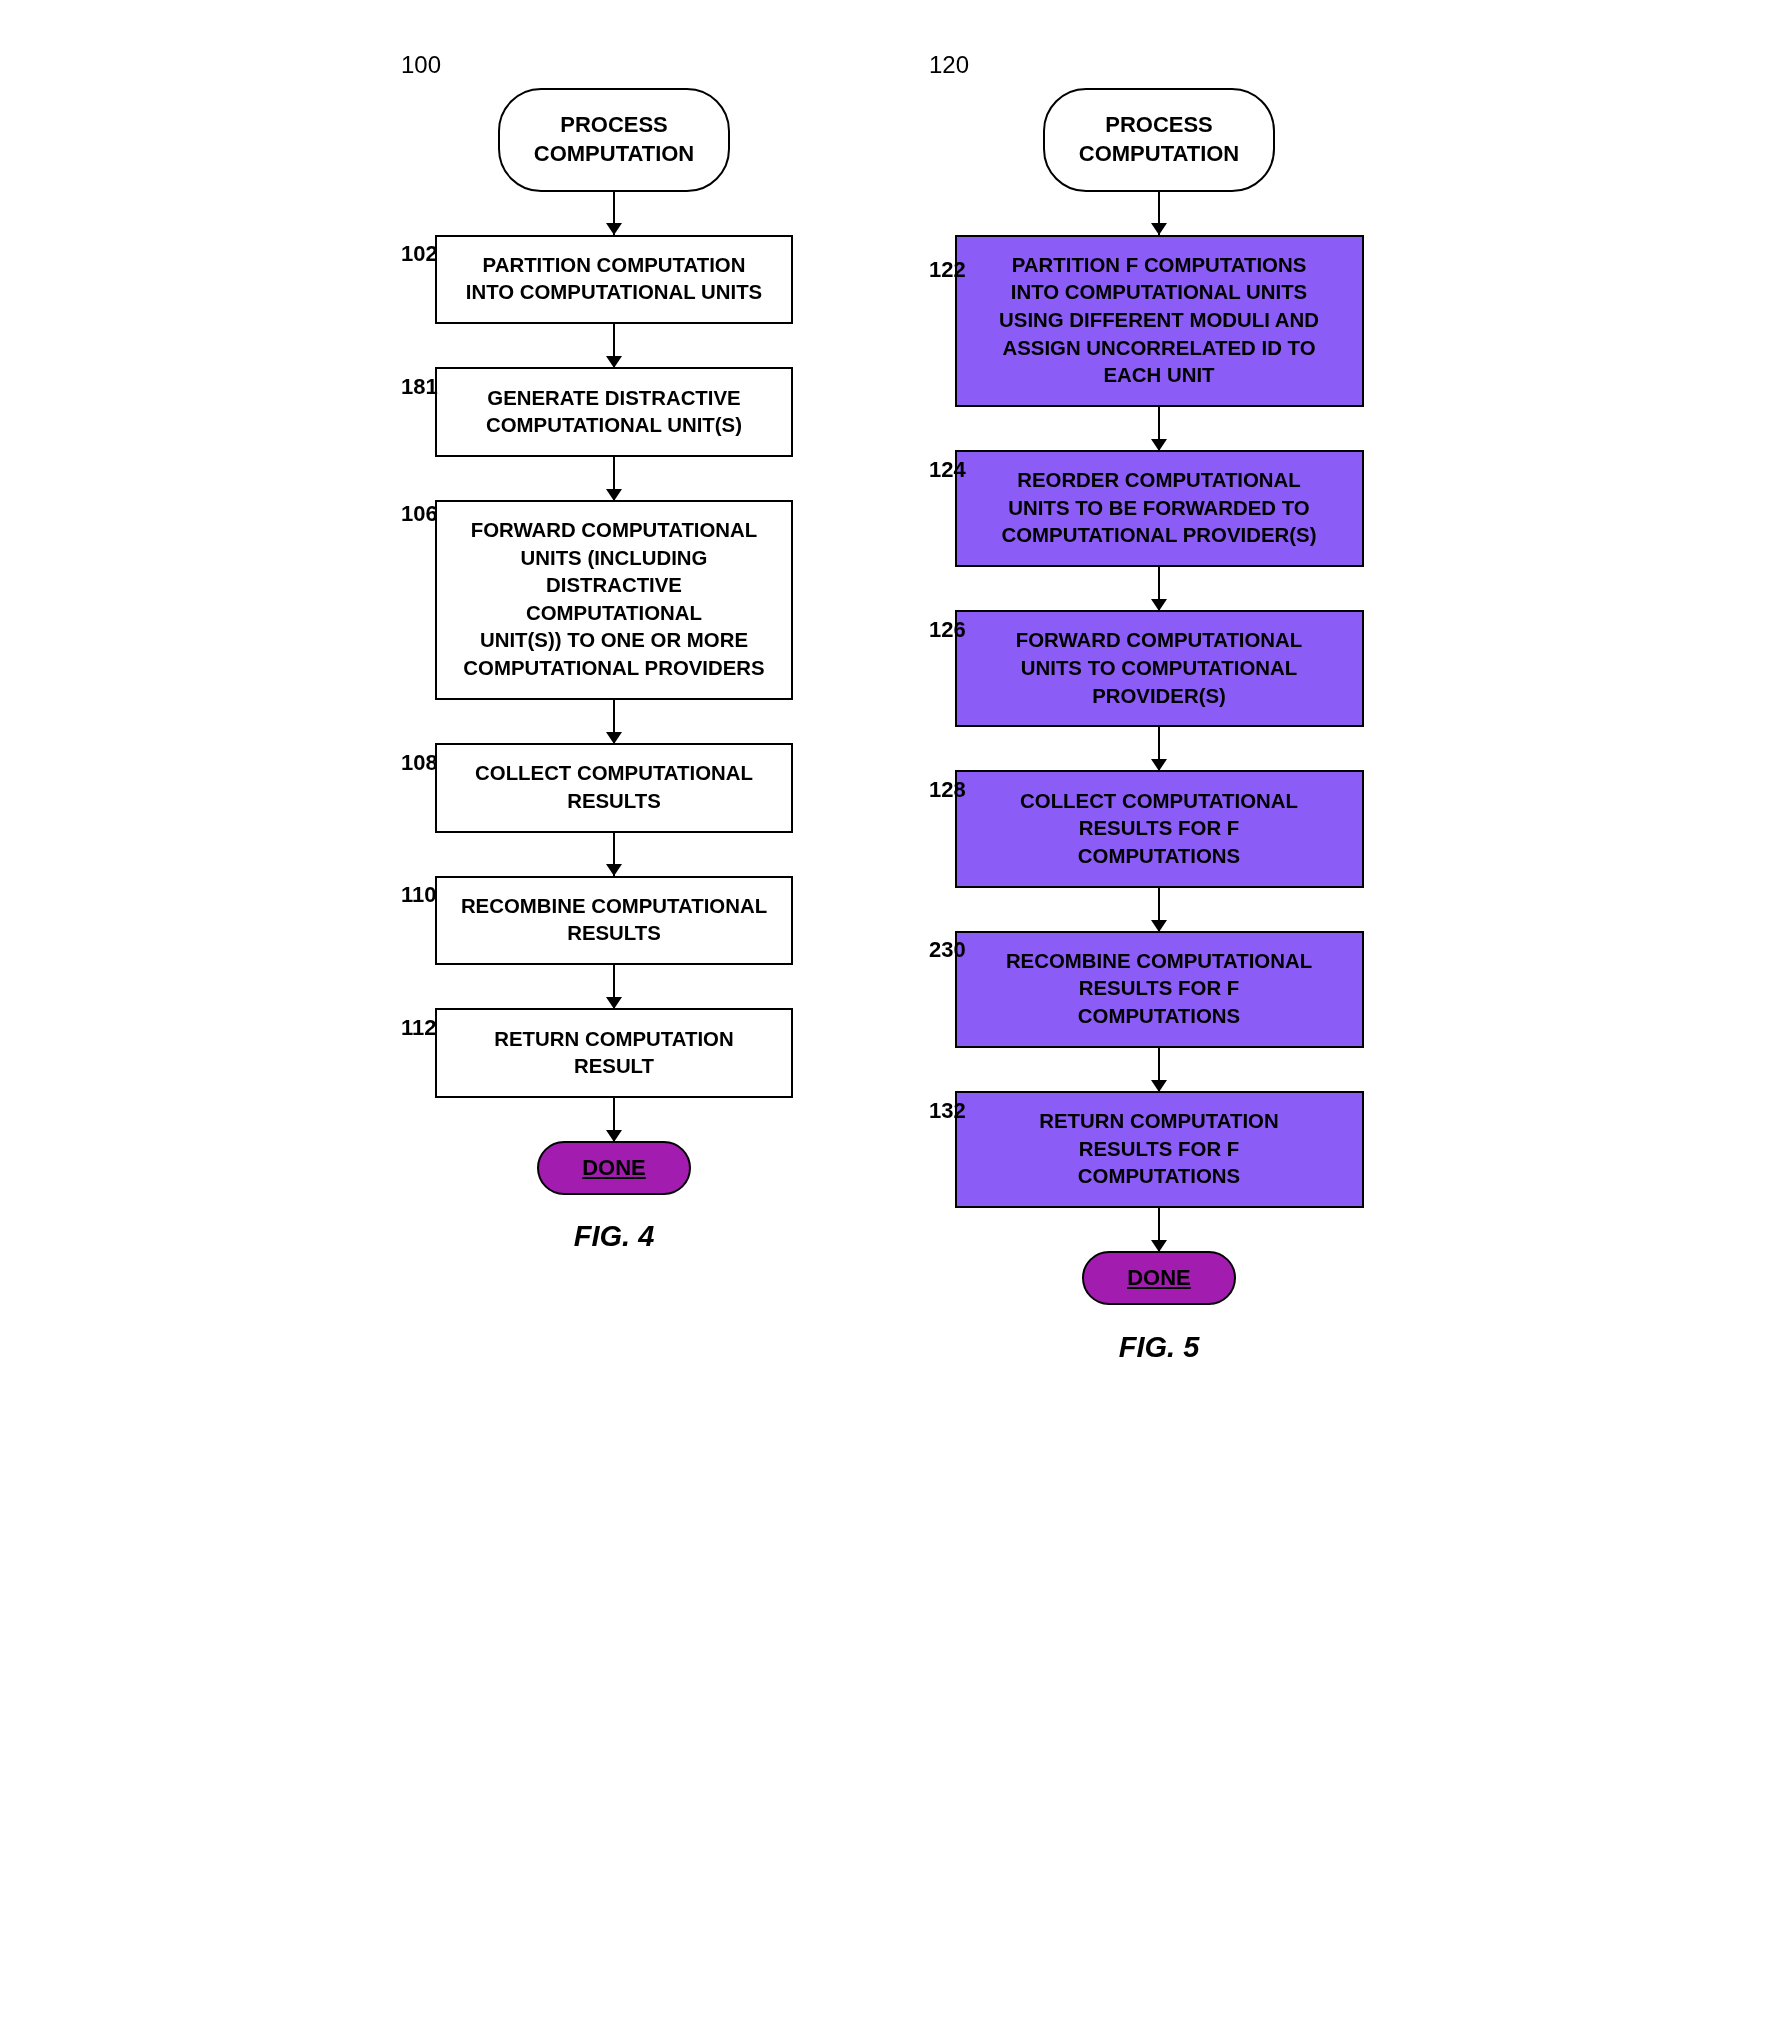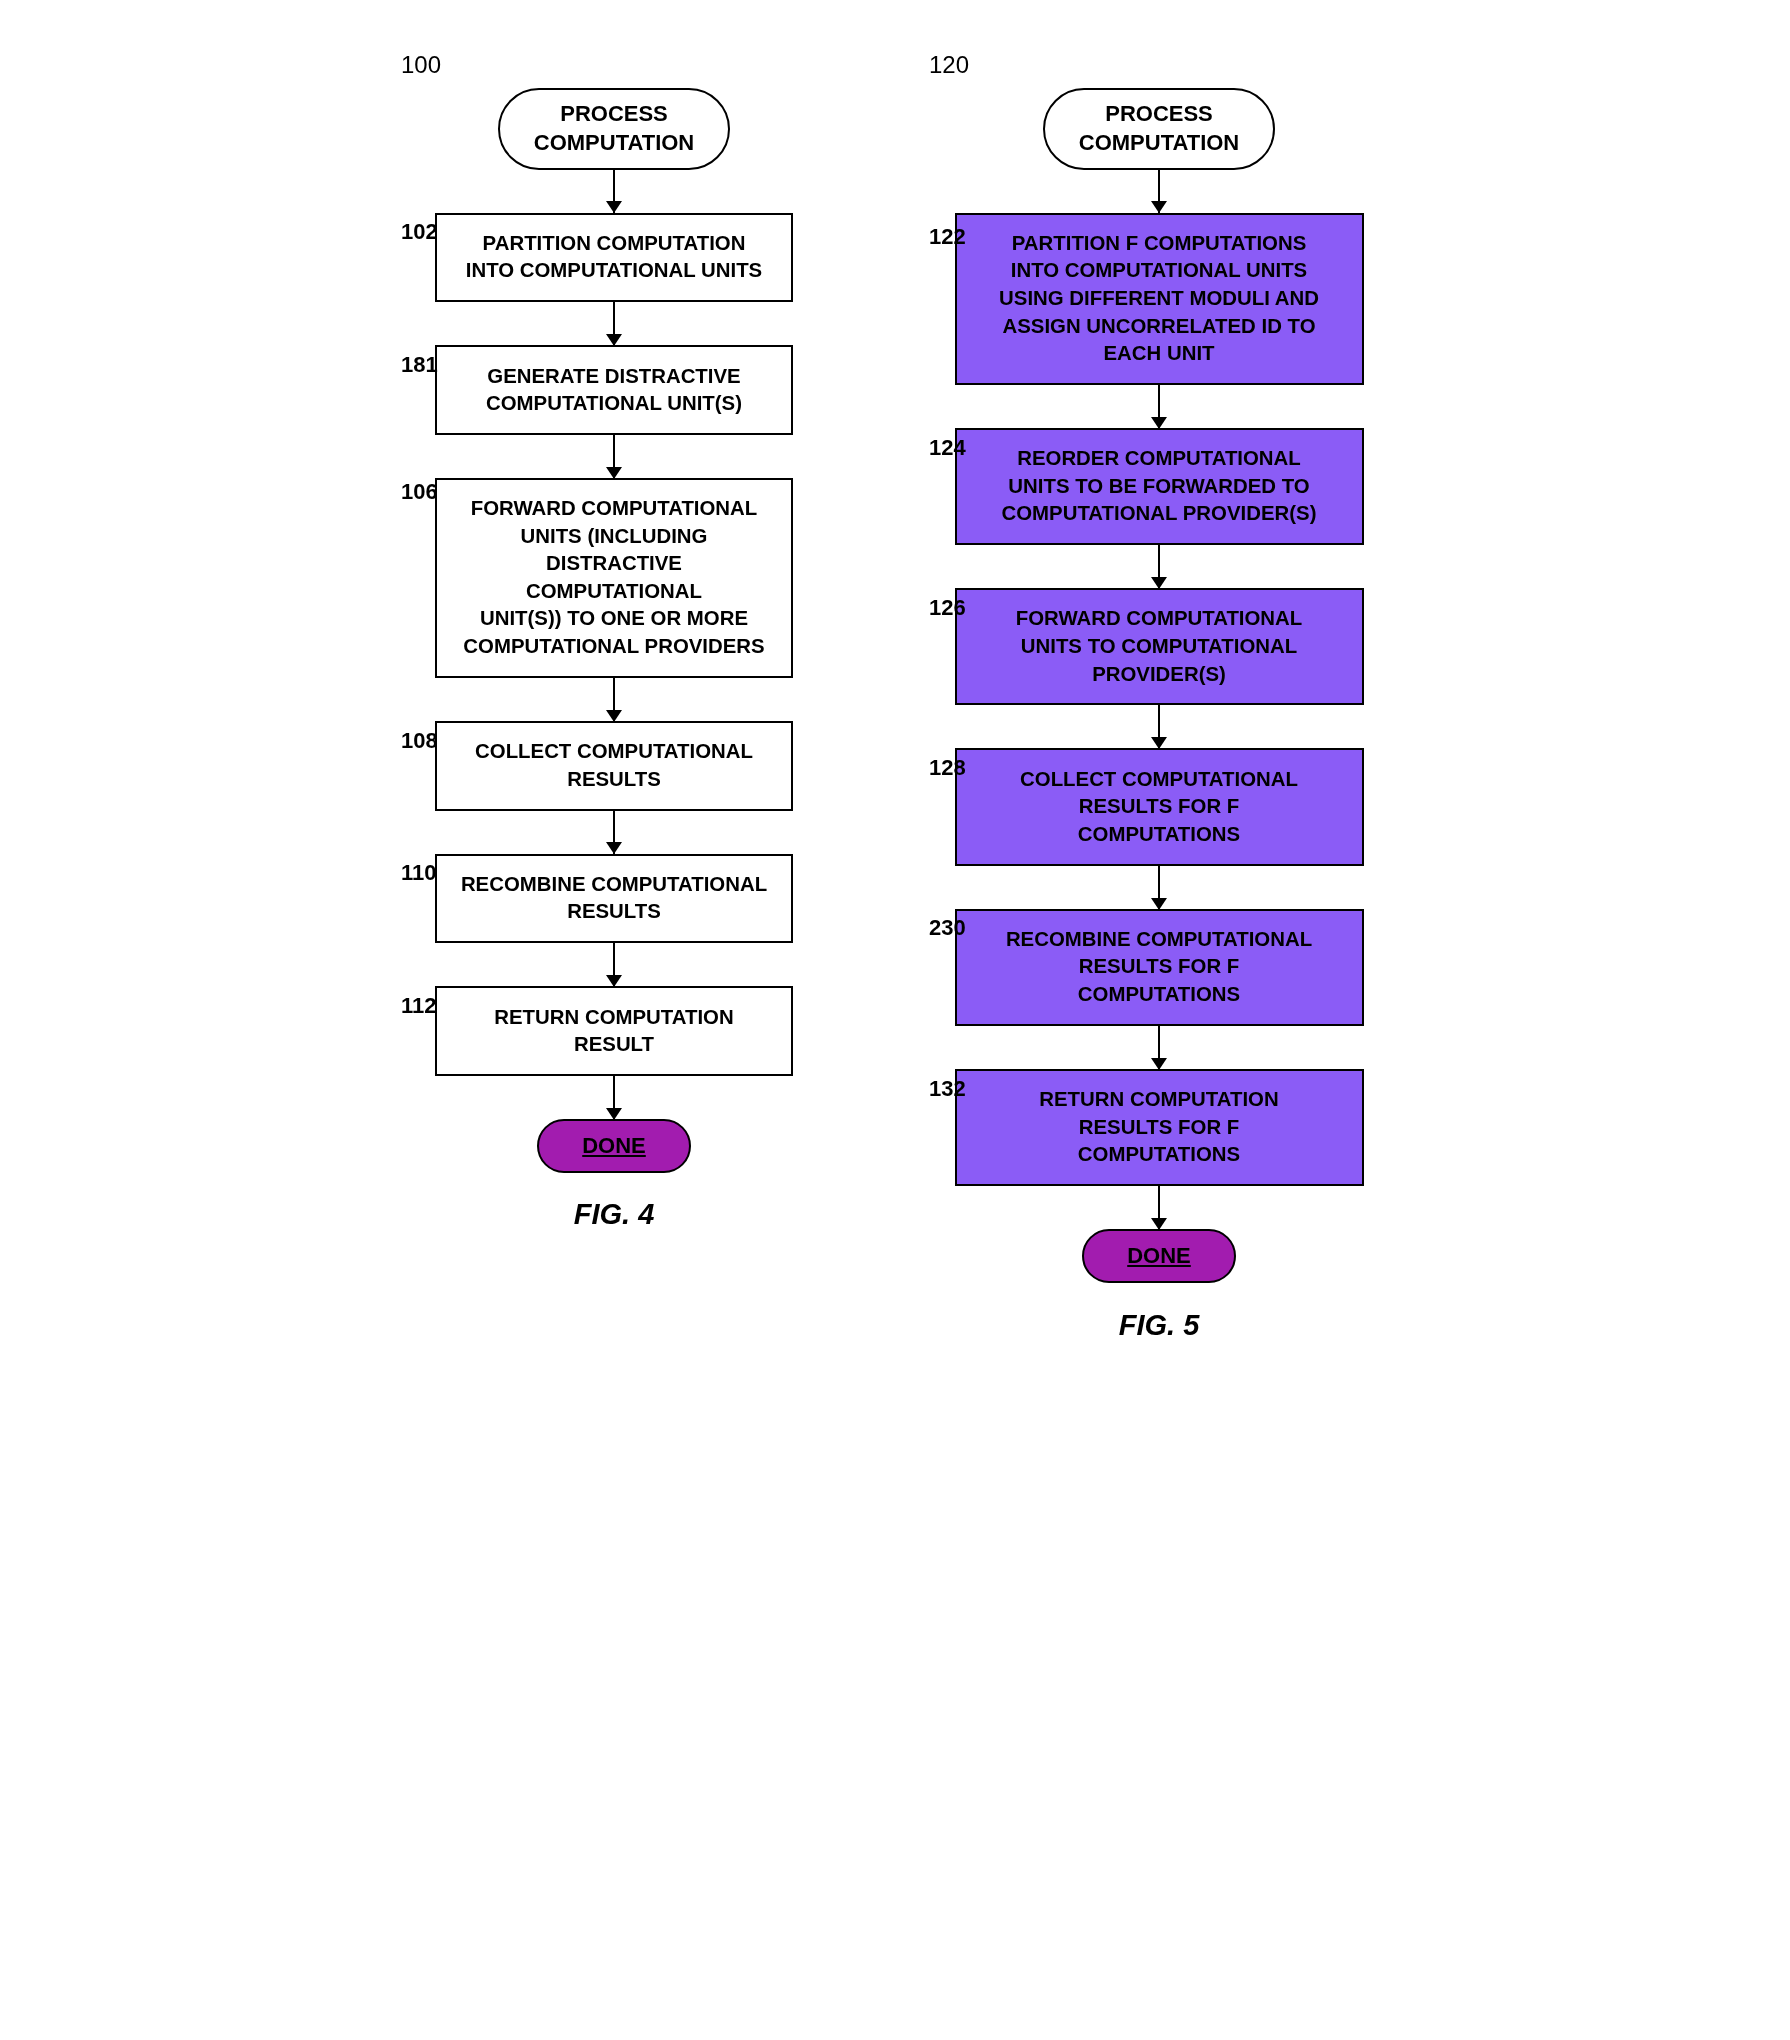--- a/index.html
+++ b/index.html
@@ -43,21 +43,21 @@
       font-weight: normal;
       position: absolute;
       left: 0;
       top: 0;
     }
 
     
     .node-pill {
       border: 2.6px solid #000;
       border-radius: 43px;
-      padding: 10px 34px;
+      padding: 21px 34px;
       text-align: center;
       font-size: 22px;
       font-weight: bold;
       background: #fff;
       line-height: 1.3;
       min-width: 187px;
       max-width: 341px;
     }
 
     
@@ -199,21 +199,21 @@
     <div class="diagram" style="width:460px;">
 
       <div style="position:relative; width:100%; height:34px; margin-bottom:3.4px;">
         <span class="ref-label">120</span>
       </div>
 
       <div class="node-pill">PROCESS<br>COMPUTATION</div>
       <div class="arrow-down"></div>
 
       <div class="node-row" style="width:100%;">
-        <span class="ref-side" style="top:11px;">122</span>
+        <span class="ref-side" style="top:22px;">122</span>
         <div class="node-rect-wide">PARTITION F COMPUTATIONS<br>INTO COMPUTATIONAL UNITS<br>USING DIFFERENT MODULI AND<br>ASSIGN UNCORRELATED ID TO<br>EACH UNIT</div>
       </div>
       <div class="arrow-down"></div>
 
       <div class="node-row" style="width:100%;">
         <span class="ref-side" style="top:6.8px;">124</span>
         <div class="node-rect-wide">REORDER COMPUTATIONAL<br>UNITS TO BE FORWARDED TO<br>COMPUTATIONAL PROVIDER(S)</div>
       </div>
       <div class="arrow-down"></div>
 

